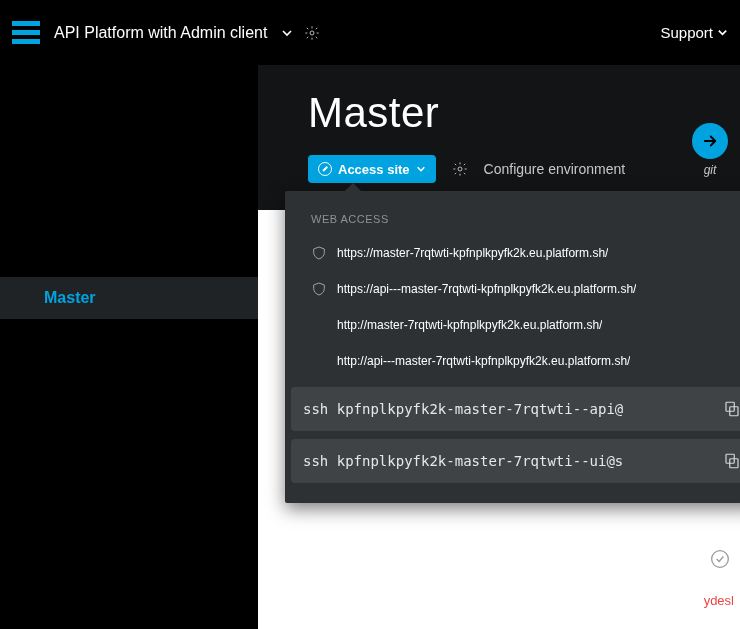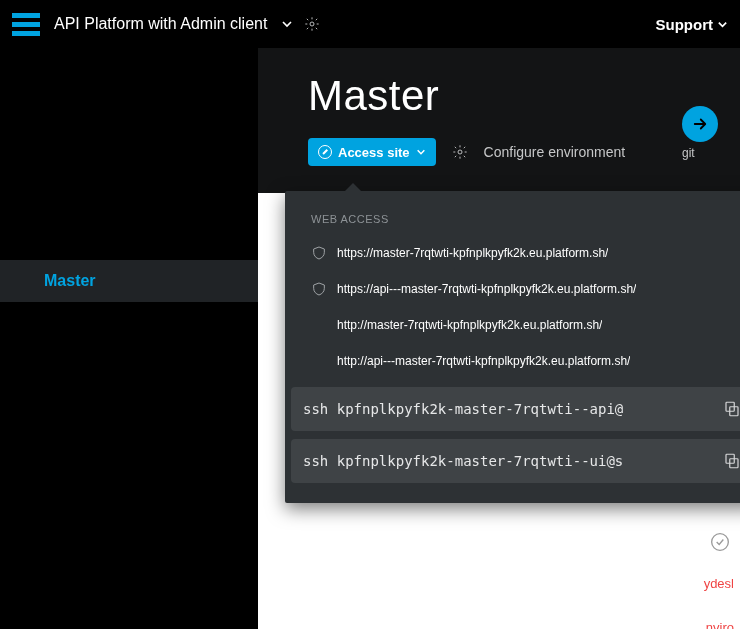--- a/index.html
+++ b/index.html
@@ -1,41 +1,41 @@
 <!DOCTYPE html>
 <html><head>
 <meta charset="utf-8">
 <style>
   * { margin:0; padding:0; box-sizing:border-box; }
   body { font-family:-apple-system,BlinkMacSystemFont,"Segoe UI",Helvetica,Arial,sans-serif; background:#000; color:#fff; width:740px; height:629px; overflow:hidden; position:relative; }
 
   
-  .topbar { height:48px; display:flex; align-items:center; padding:0 12px; background:#000; }
+  .topbar { height:65px; display:flex; align-items:center; padding:0 12px; background:#000; }
   .hamburger { width:28px; display:flex; flex-direction:column; gap:4px; cursor:pointer; margin-right:14px;}
   .hamburger span { height:5px; background:#00a3e0; }
   .proj-name { font-size:16px; font-weight:400; color:#fff; }
   .chev { margin:0 10px 0 14px; }
   .icon-gear { width:18px;height:18px; display:inline-flex; align-items:center; justify-content:center;}
   .spacer { flex:1;}
-  .support { font-size:15px; font-weight:700; display:flex; align-items:center; gap:4px; cursor:pointer;}
+  .support { font-size:15px; font-weight:400; display:flex; align-items:center; gap:4px; cursor:pointer;}
 
   
   .body { display:flex; height:calc(100% - 47px);}
   .sidebar { width:258px; background:#000; padding-top:212px;}
   .branch { height:42px; background:#202326; color:#00a3e0; font-weight:600; font-size:16px; display:flex; align-items:center; padding-left:44px;}
 
   .main { flex:1; position:relative; background:#fff;}
   .hero { background:#131415; height:145px; padding:24px 0 0 50px; position:relative;}
   .hero h1 { font-size:42px; font-weight:300; letter-spacing:0.5px;}
   .actions { display:flex; align-items:center; gap:16px; margin-top:18px;}
   .access-btn { background:#00a3e0; color:#fff; height:28px; border-radius:4px; display:flex; align-items:center; padding:0 10px; font-size:13px; font-weight:600; gap:6px; cursor:pointer;}
   .access-btn .link-ic { width:14px;height:14px; border:1.5px solid #fff; border-radius:50%; position:relative;}
   .access-btn .link-ic::after{content:""; position:absolute; width:6px;height:1.5px;background:#fff; top:5px;left:3px; transform:rotate(-45deg);}
   .cfg { color:#c6c7c8; font-size:14px; display:flex; align-items:center; gap:16px; cursor:pointer;}
-  .git-circle { position:absolute; right:22px; top:58px; text-align:left;}
+  .git-circle { position:absolute; right:12px; top:58px; text-align:center;font-style:italic;}
   .git-circle .circ{ width:36px;height:36px;border-radius:50%;background:#00a3e0; display:flex;align-items:center;justify-content:center;}
   .git-circle .lbl{ font-size:12px;color:#c6c7c8; margin-top:4px;}
 
   
   .dropdown { position:absolute; left:285px; top:191px; width:474px; background:#2d3134; border-radius:2px; padding-bottom:20px; box-shadow:0 6px 18px rgba(0,0,0,.5); z-index:30;}
   .dropdown::before{content:"";position:absolute;top:-8px;left:60px;border-left:8px solid transparent;border-right:8px solid transparent;border-bottom:8px solid #2d3134;}
   .section-title{ color:#8d9296; font-size:11px; letter-spacing:0.5px; padding:22px 26px 10px;}
   .url-row { display:flex; align-items:center; gap:10px; padding:10px 26px; font-size:12px; color:#fff;}
   .url-row .text{ white-space:nowrap; overflow:hidden; text-overflow:ellipsis; cursor:pointer;}
   .shield { width:16px;height:16px; flex-shrink:0;}

